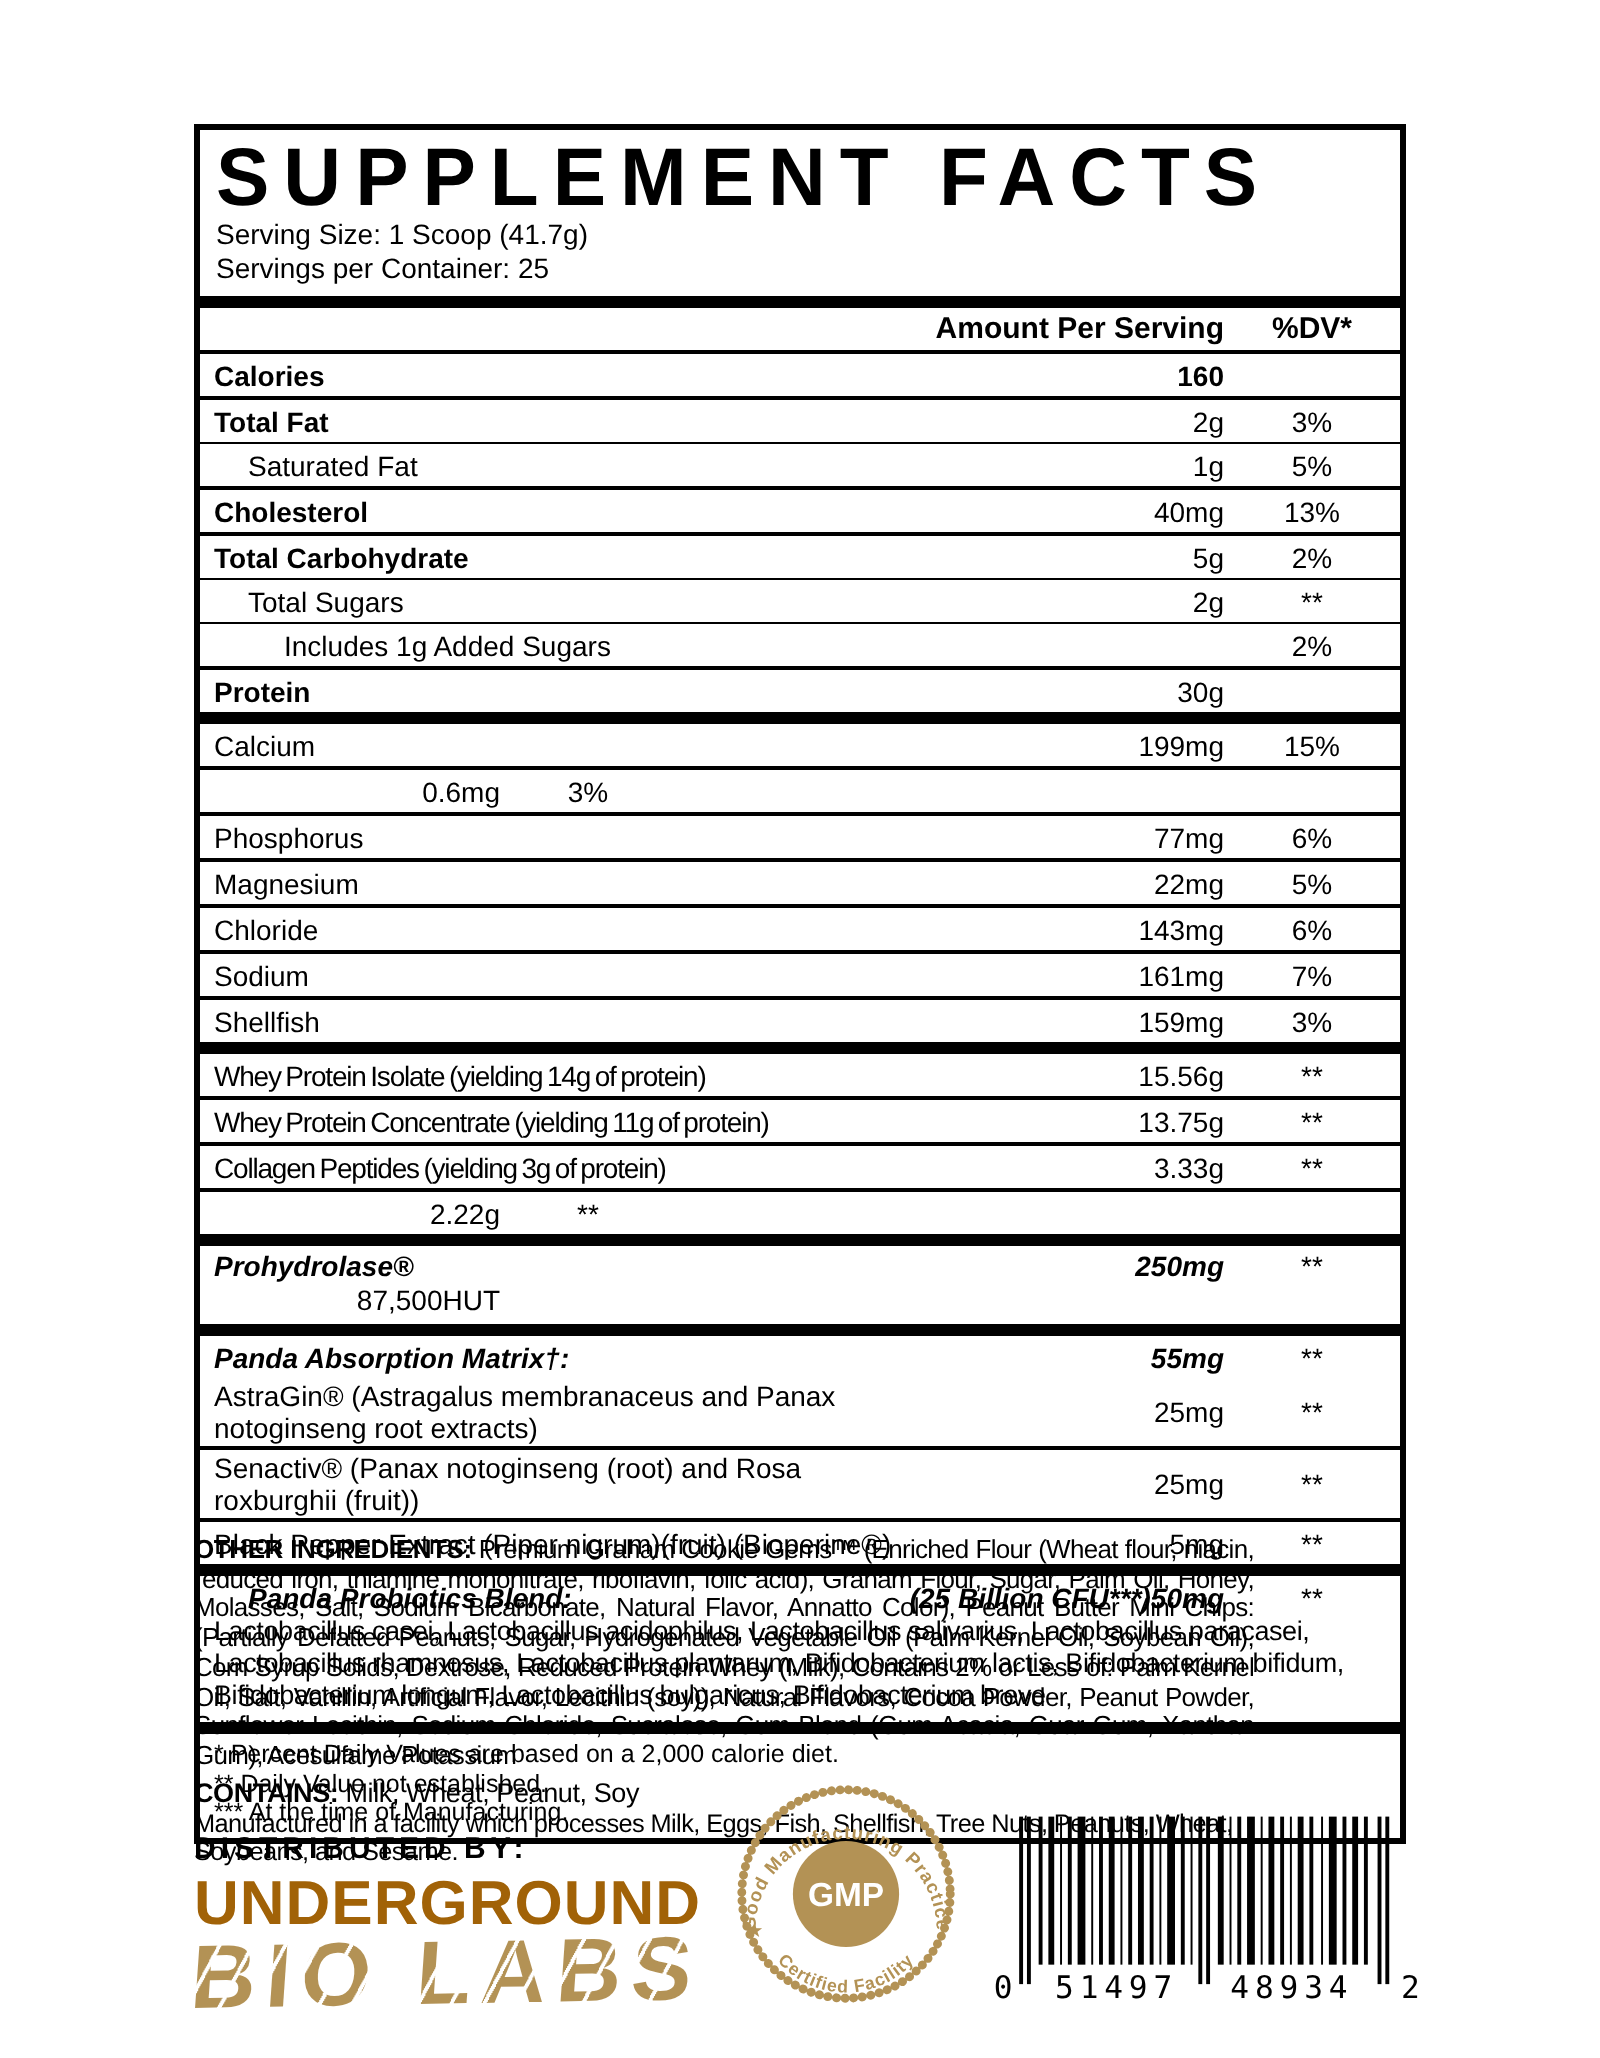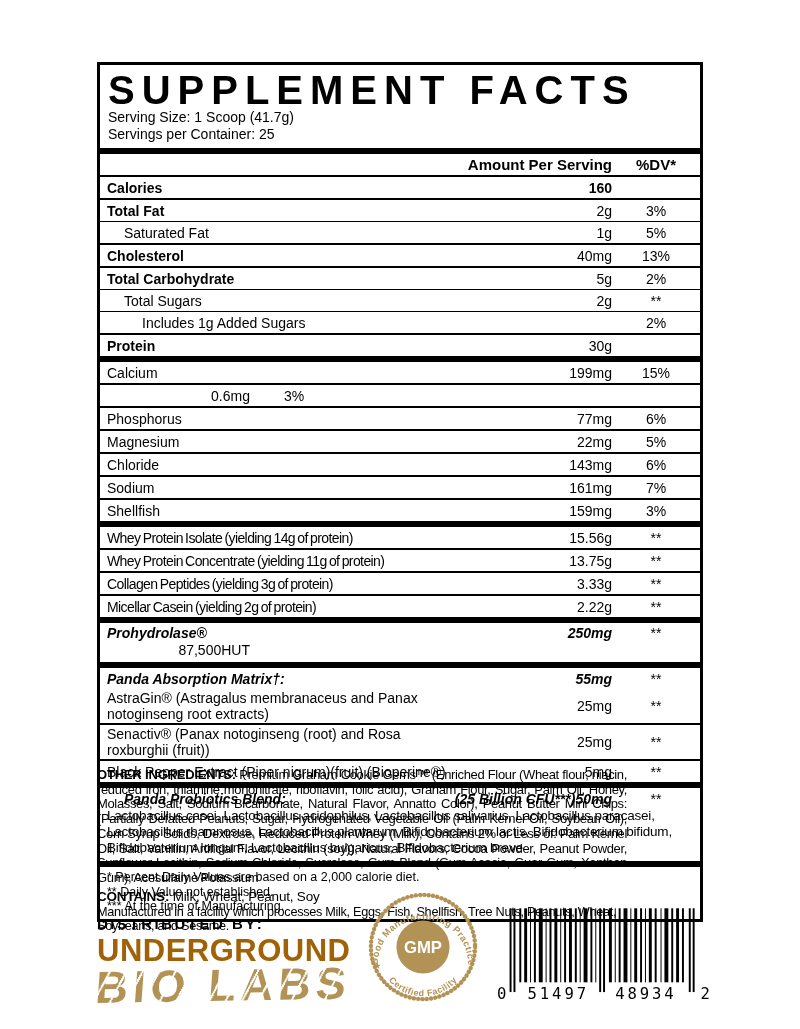--- a/index.html
+++ b/index.html
@@ -192,21 +192,20 @@
           <span class="flabel">Whey Protein Concentrate (yielding 11g of protein)</span>
           <span class="famount">13.75g</span>
           <span class="fdv">**</span>
         </div>
         <div class="frow cond">
           <span class="flabel">Collagen Peptides (yielding 3g of protein)</span>
           <span class="famount">3.33g</span>
           <span class="fdv">**</span>
         </div>
         <div class="frow cond">
-          <span class="flabel">Micellar Casein (yielding 2g of protein)</span>
           <span class="famount">2.22g</span>
           <span class="fdv">**</span>
         </div>
       </div>
 
     <div class="sec bt blend">
       <div class="blend-row">
         <span class="flabel blend-name">Prohydrolase®</span>
         <span class="blend-amt">250mg</span>
         <span class="fdv">**</span>

